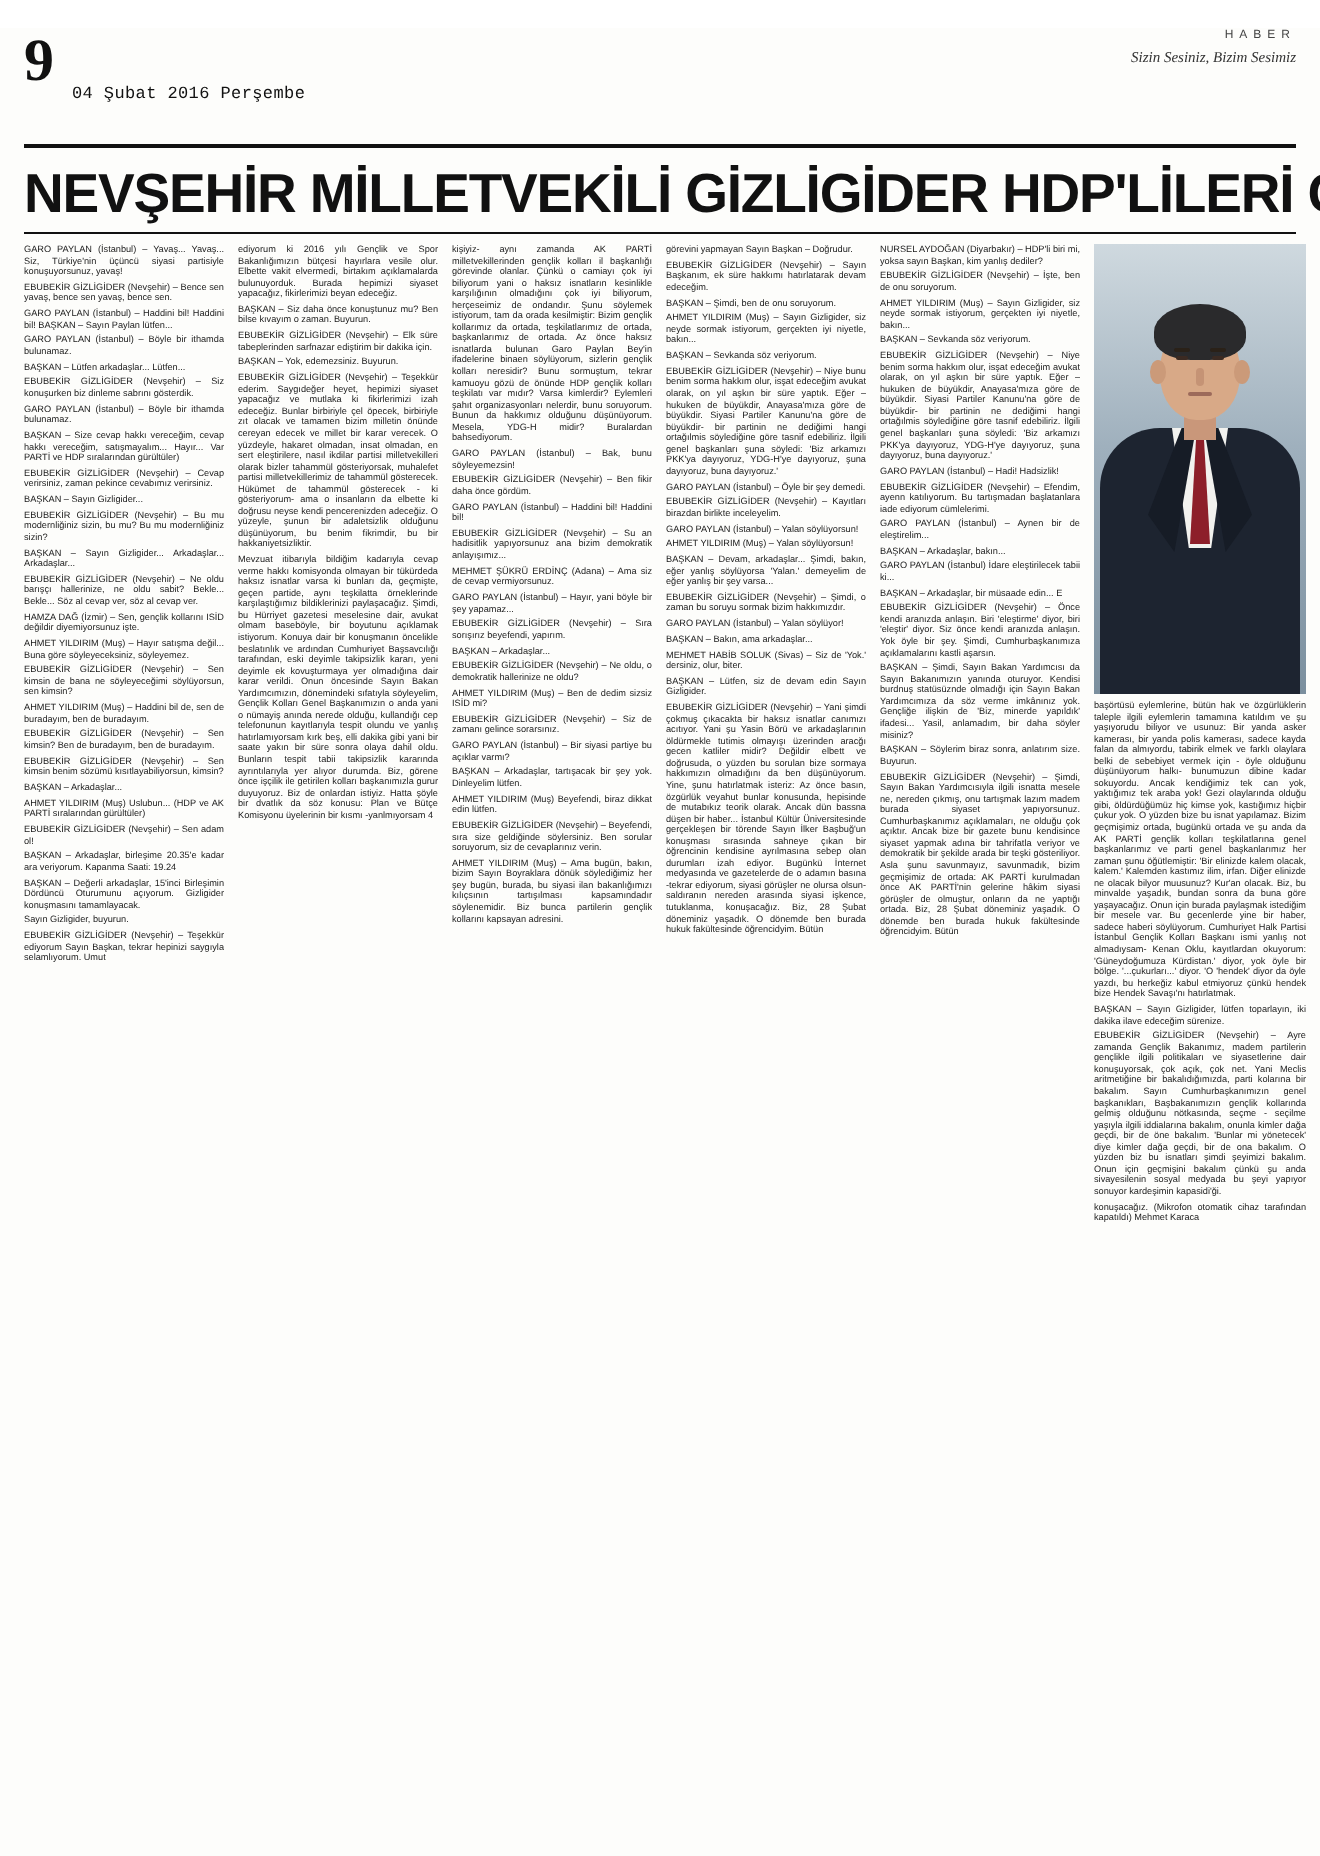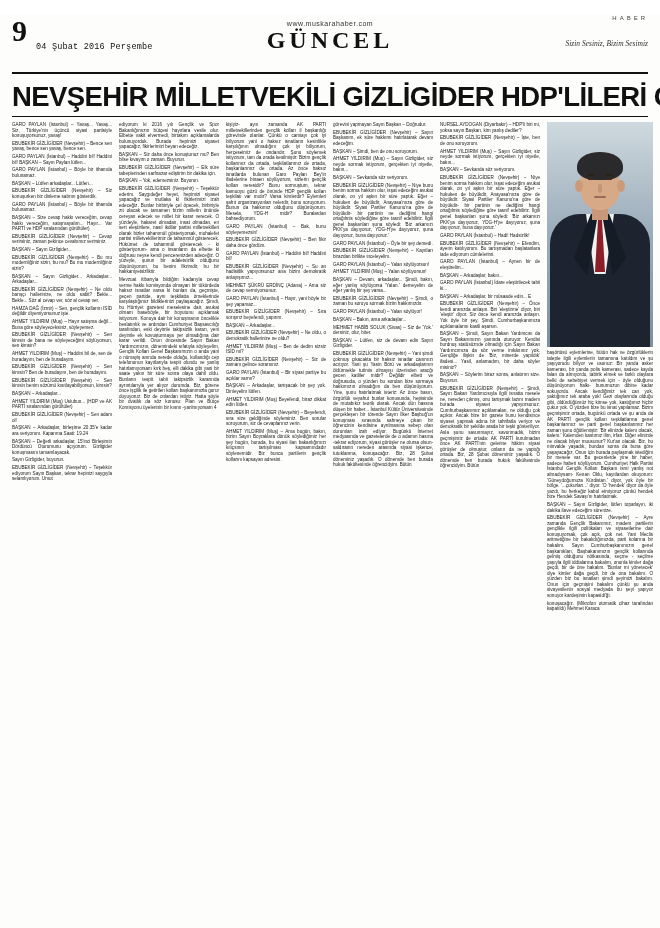--- a/index.html
+++ b/index.html
@@ -64,21 +64,21 @@
     letter-spacing:0px;line-height:22px;
   }
   .brand-sub{
     font-family:"Liberation Sans", sans-serif;
     font-size:6px;letter-spacing:3px;color:#444;
     margin-top:1px;
   }
   .brand-slogan{
     font-family:"Liberation Serif", serif;
     font-size:7.5px;font-style:italic;color:#333;
-    margin-top:18px;
+    margin-top:3px;
   }
   
   .headline{
     margin:8px 12px 4px 12px;
     font-family:"Liberation Sans", sans-serif;
     font-weight:bold;
     font-size:27.5px;
     line-height:30px;
     letter-spacing:-0.6px;
     text-align:center;
@@ -166,24 +166,20 @@
 </style>
 </head>
 <body>
 
 <div class="page">
 
   <div class="masthead">
     <div class="folio">9</div>
     <div class="folio-date">04 Şubat 2016 Perşembe</div>
 
-    <div class="center-head">
-      <div class="site-url">www.muskarahaber.com</div>
-      <div class="section-title">GÜNCEL</div>
-    </div>
 
     <div class="brand">
       <div class="brand-sub">HABER</div>
       <div class="brand-slogan">Sizin Sesiniz, Bizim Sesimiz</div>
     </div>
   </div>
 
   <div class="headline">NEVŞEHİR MİLLETVEKİLİ GİZLİGİDER HDP'LİLERİ ÇILDIRTTI</div>
   <div class="rule"></div>
 

